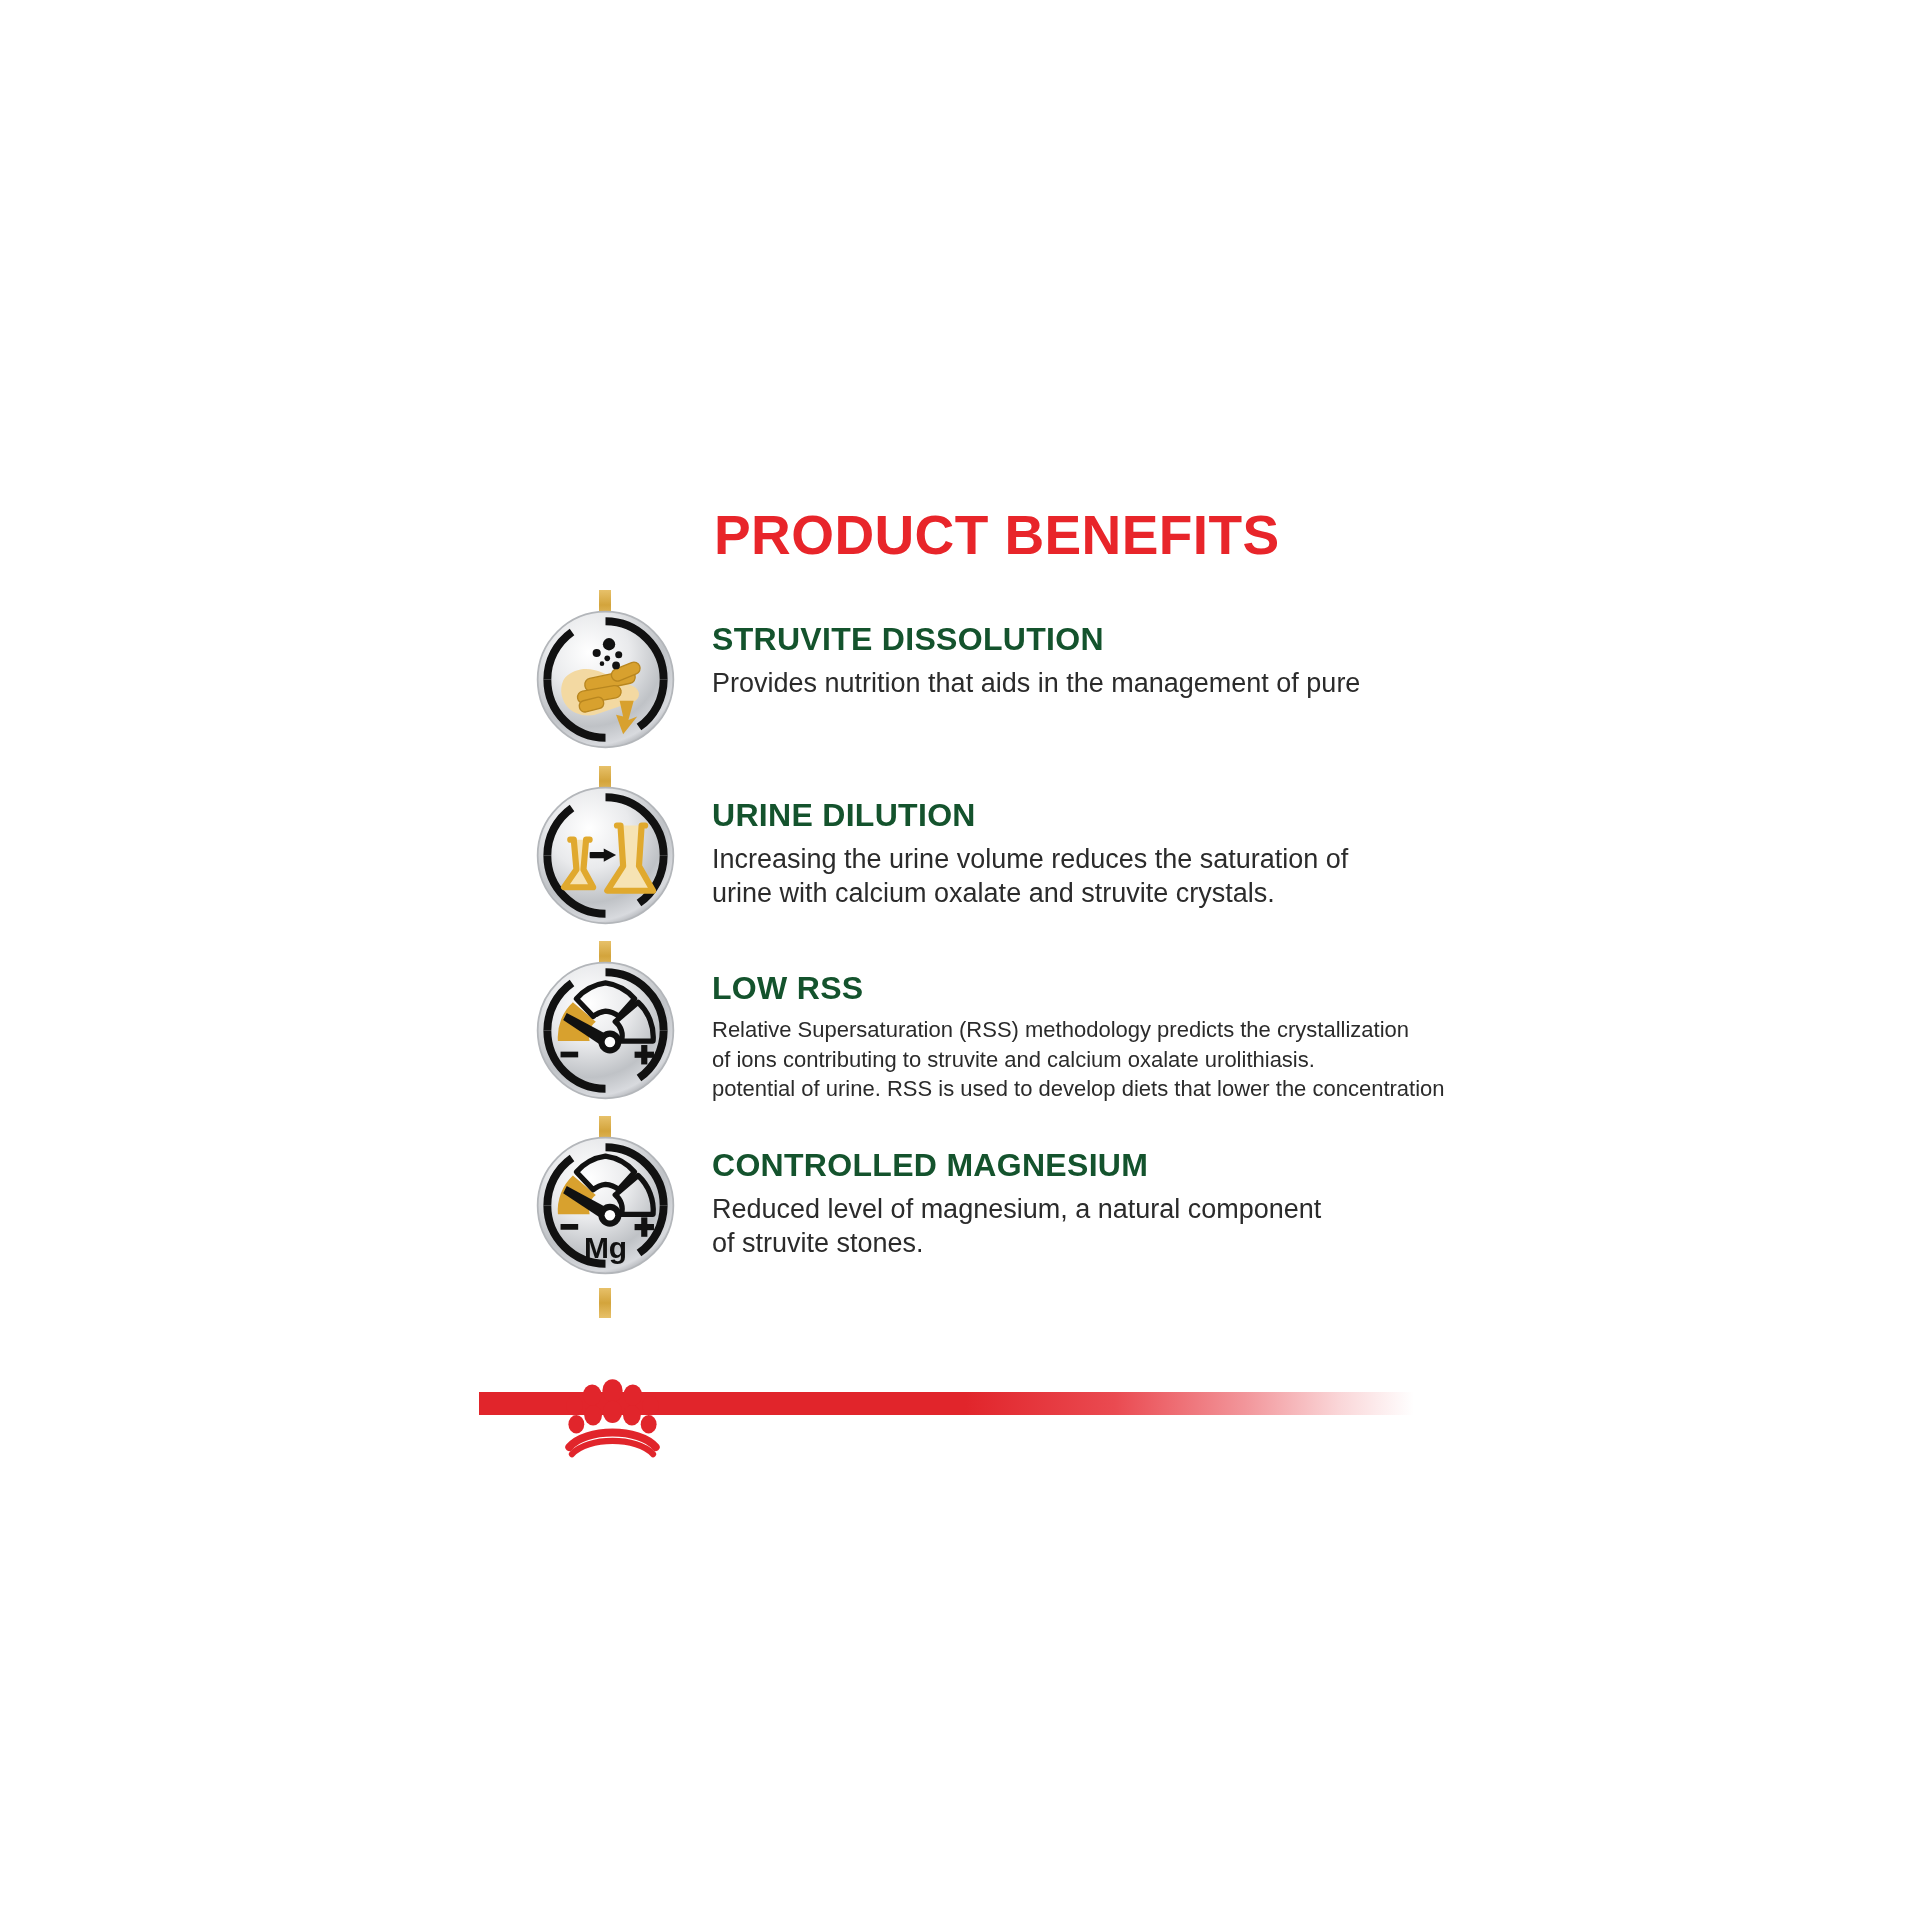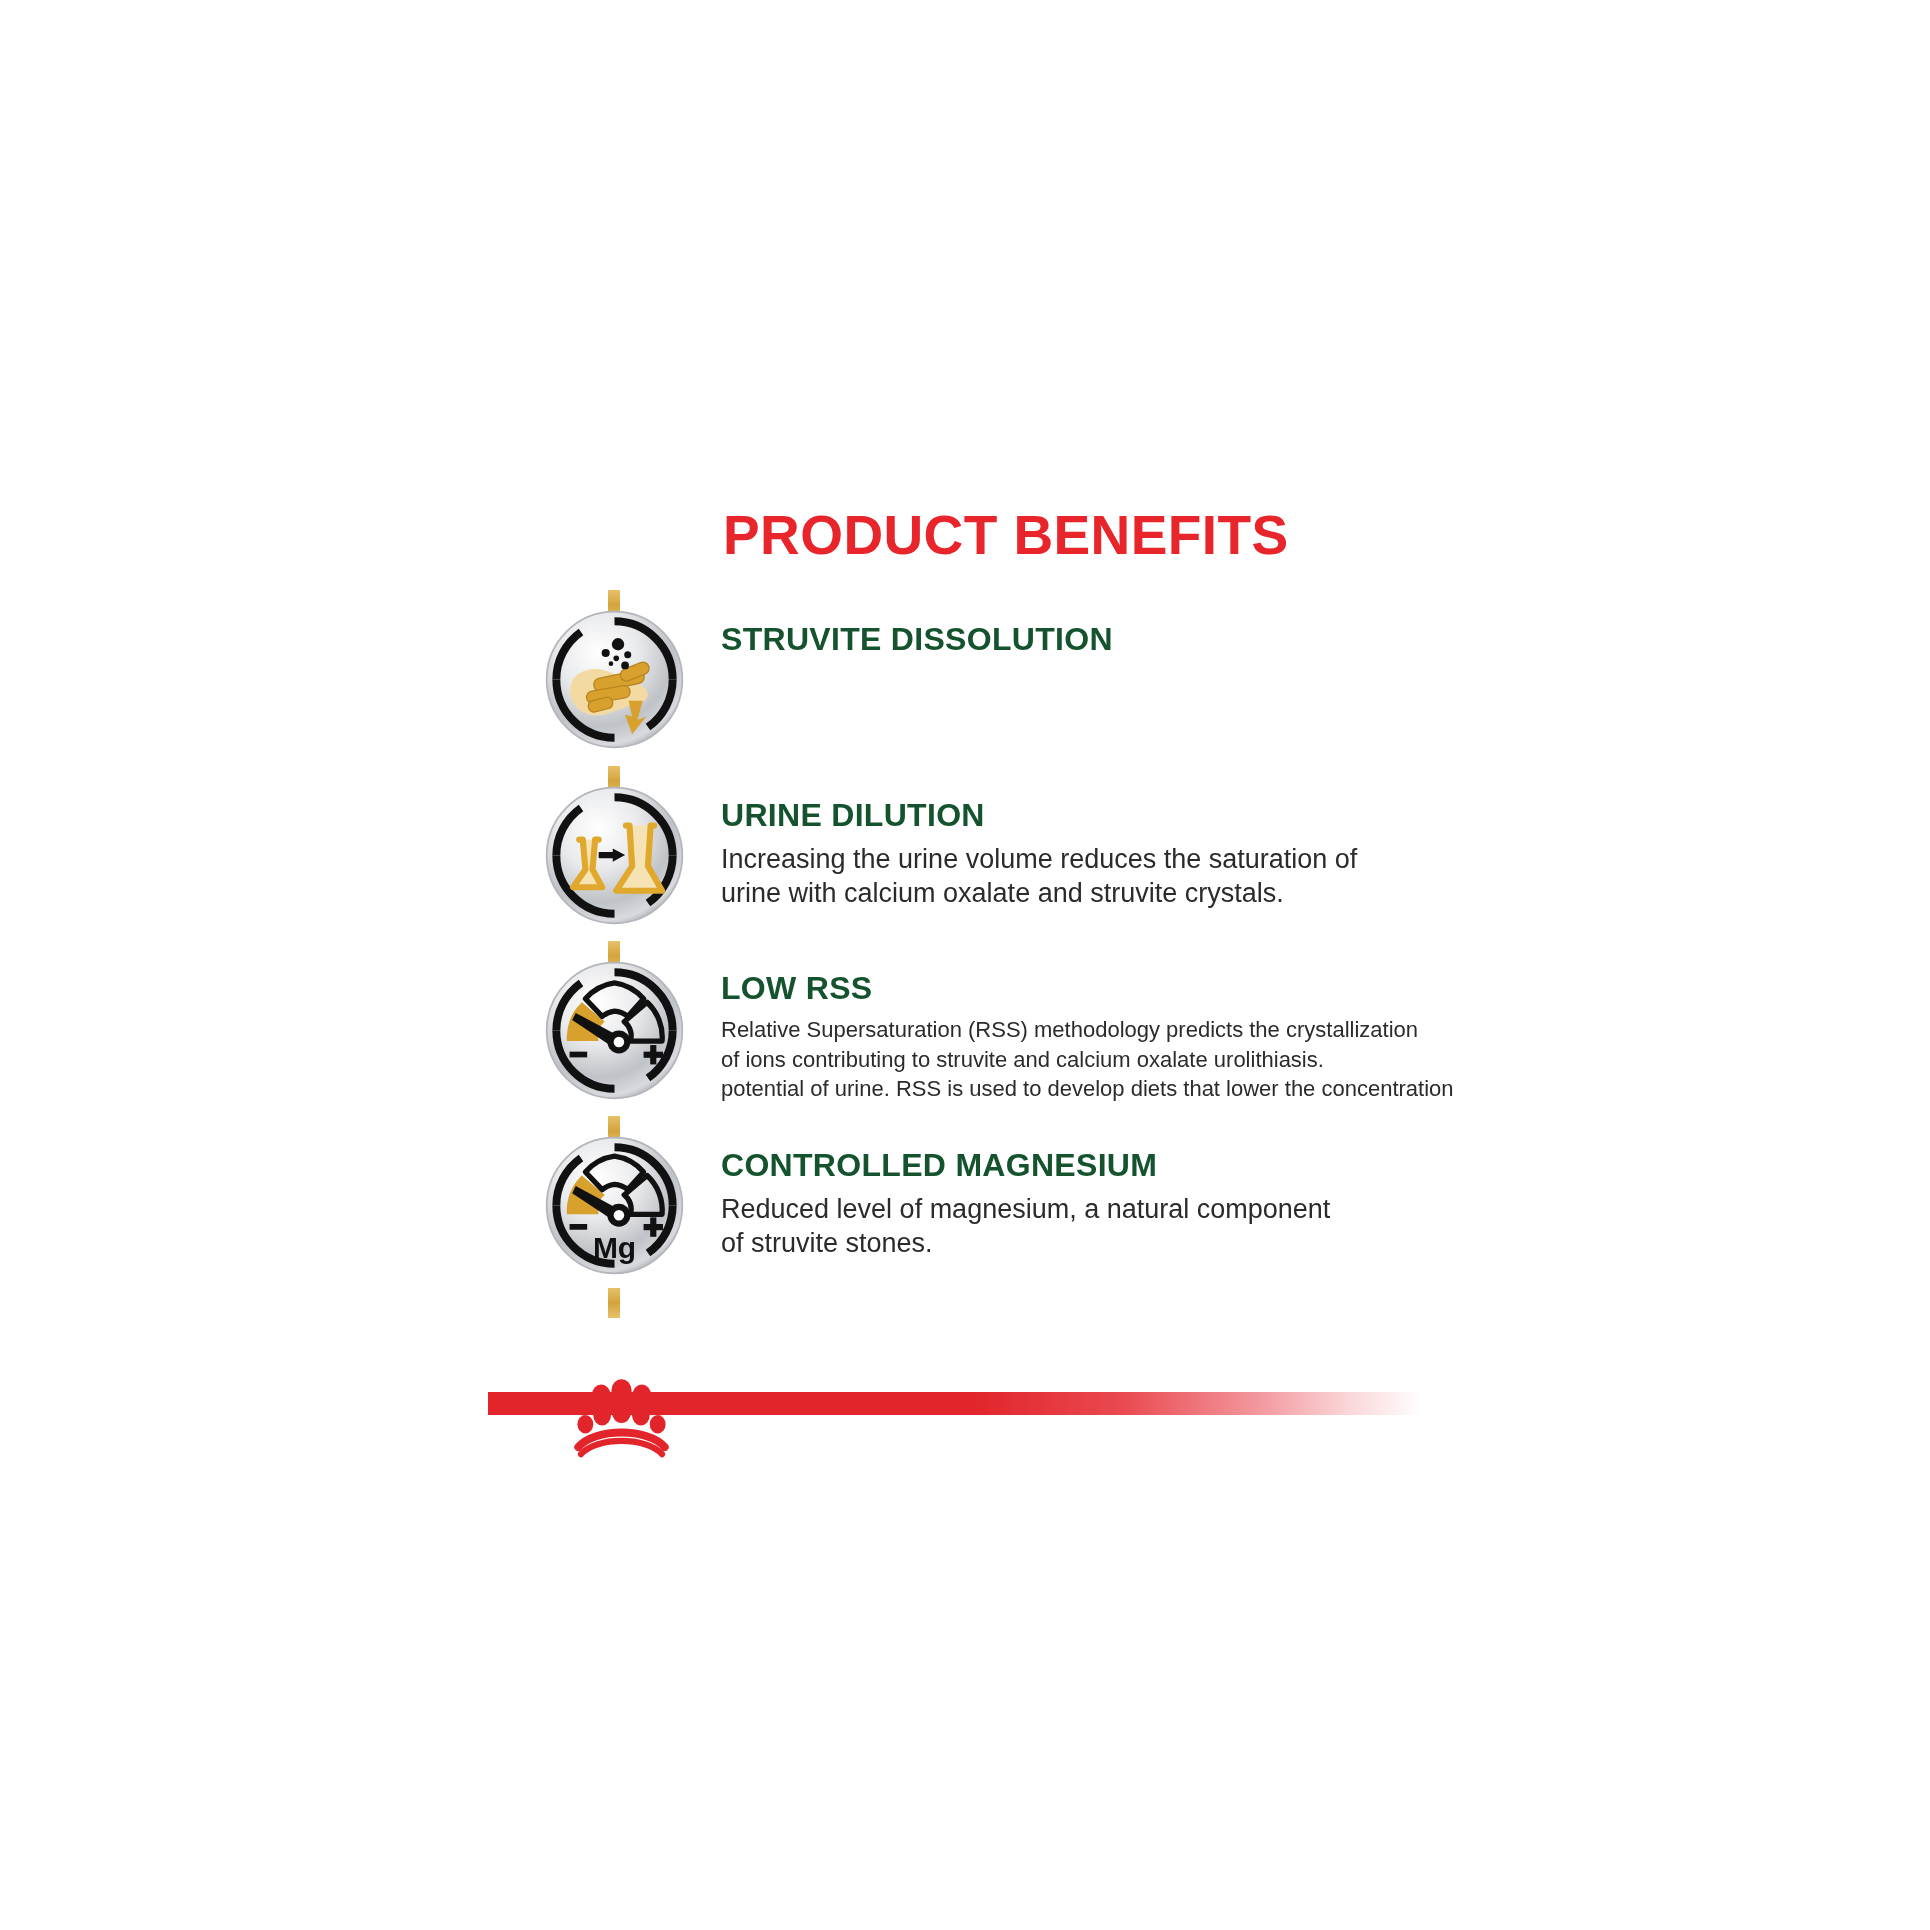--- a/index.html
+++ b/index.html
@@ -11,21 +11,21 @@
   body {
     width: 1930px;
     height: 1930px;
     font-family: "Liberation Sans", sans-serif;
     overflow: hidden;
     position: relative;
   }
 
   #page {
     position: absolute;
-    left: 17px; top: 0;
+    left: 8px; top: 0;
     width: 1670px;
     height: 1930px;
     background: #ffffff;
   }
 
   
   #title {
     position: absolute;
     left: 706px;
     top: 503px;
@@ -178,20 +178,21 @@
             <circle cx="82" cy="56" r="3.2"></circle>
             <circle cx="92" cy="64" r="4.4"></circle>
             <circle cx="76" cy="62" r="2.6"></circle>
           </g>
         </svg>
       </div>
 
       <div class="text-col" style="top:14px;">
         <div class="b-head">STRUVITE DISSOLUTION</div>
         <div class="b-body">
+          <div>Provides nutrition that aids in the management of pure</div>
         </div>
       </div>
     </div>
 
     <div class="benefit-row" style="top:176px;">
 
       <div class="dash" style="top:-19.4px;"></div>
 
       <div class="icon-wrap" style="top:0px;">
         <svg viewBox="0 0 160 160" width="141" height="141" aria-hidden="true">

